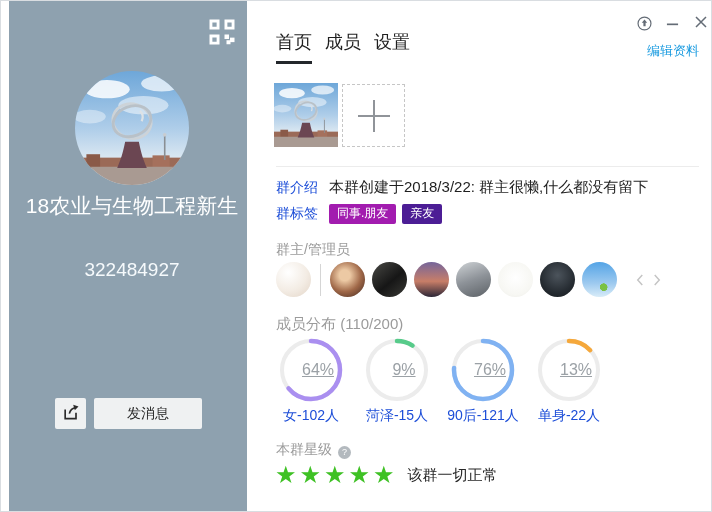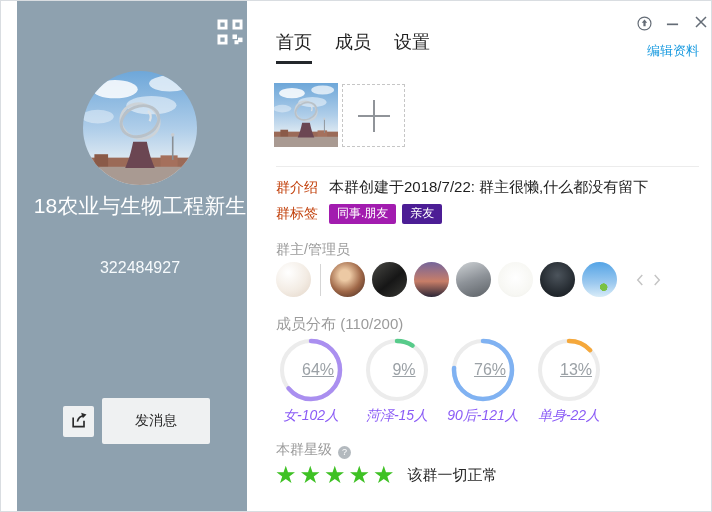--- a/index.html
+++ b/index.html
@@ -1,57 +1,57 @@
 <!DOCTYPE html>
 <html><head>
 <meta charset="utf-8">
 <style>
   html,body{margin:0;padding:0;background:#fff;}
   *{box-sizing:border-box;font-family:"Liberation Sans","DejaVu Sans",sans-serif;}
   .app{position:relative;width:712px;height:512px;background:#fff;overflow:hidden;border:1px solid #d9dde1;}
 
   
-  .sidebar{position:absolute;left:16px;top:0;width:246px;height:512px;}
+  .sidebar{position:absolute;left:8px;top:0;width:246px;height:512px;}
   .qr{position:absolute;right:18px;top:16px;width:30px;height:30px;cursor:pointer;}
   .group-avatar{position:absolute;left:66px;top:70px;width:114px;height:114px;border-radius:50%;overflow:hidden;}
   .group-avatar svg{display:block;width:114px;height:114px;}
   .group-name{position:absolute;left:12px;right:12px;top:189px;text-align:center;font-size:21px;line-height:31px;color:#ffffff;font-weight:400;}
-  .group-id{position:absolute;left:0;width:100%;top:258px;text-align:center;font-size:16px;color:#f6fafc;}
+  .group-id{position:absolute;left:0;width:100%;top:258px;text-align:center;font-size:19px;color:#f6fafc;}
   .actions{position:absolute;left:46px;top:397px;display:flex;gap:8px;align-items:center;}
   .share-btn{width:31px;height:31px;background:#eff1f2;border:none;border-radius:2px;display:flex;align-items:center;justify-content:center;cursor:pointer;padding:0;}
-  .send-btn{width:108px;height:46px;background:#eff1f2;border:none;border-radius:2px;font-size:14px;color:#262626;cursor:pointer;}
+  .send-btn{width:108px;height:31px;background:#eff1f2;border:none;border-radius:2px;font-size:14px;color:#262626;cursor:pointer;}
 
   
   .main{position:absolute;left:246px;top:0;width:466px;height:512px;background:#fff;}
   .win-controls{position:absolute;right:0;top:0;height:40px;width:120px;}
   .wc{position:absolute;cursor:pointer;display:flex;align-items:center;justify-content:center;}
   .wc-pin{right:60px;top:13px;width:18px;height:18px;}
   .wc-min{right:34px;top:13px;width:14px;height:18px;}
   .wc-close{right:5px;top:12px;width:15px;height:18px;}
 
-  .tabs{position:absolute;left:29px;top:29px;display:flex;gap:23px;}
+  .tabs{position:absolute;left:29px;top:29px;display:flex;gap:13px;}
   .tab{font-size:18px;color:#1f1f1f;padding-bottom:7px;cursor:pointer;border-bottom:3px solid transparent;}
   .tab.active{border-bottom-color:#23272b;}
   .edit-link{position:absolute;right:14px;top:41px;font-size:13px;cursor:pointer;}
 
   .photos{position:absolute;left:27px;top:82px;display:flex;gap:4px;align-items:flex-start;}
   .photo-thumb{width:64px;height:64px;overflow:hidden;cursor:pointer;}
   .photo-thumb svg{display:block;width:64px;height:64px;}
   .photo-add{width:63px;height:63px;margin-top:1px;border:1px dashed #c6c6c6;position:relative;cursor:pointer;background:#fff;}
   .plus{position:absolute;left:50%;top:50%;width:32px;height:32px;transform:translate(-50%,-50%);}
   .plus::before,.plus::after{content:"";position:absolute;background:#909499;}
   .plus::before{left:0;top:15px;width:32px;height:2px;}
   .plus::after{left:15px;top:0;width:2px;height:32px;}
 
   .divider{position:absolute;left:29px;right:14px;top:165px;height:1px;background:#ececec;}
 
   .info-row{position:absolute;left:29px;display:flex;align-items:center;}
   .row-intro{top:177px;}
   .row-tags{top:203px;}
-  .info-label{font-size:14px;color:#c2410c;flex:none;}
+  .info-label{font-size:14px;color:#1d4ed8;flex:none;}
   .info-value{font-size:15px;color:#1f1f1f;margin-left:11px;white-space:nowrap;}
   .tag{display:inline-block;margin-left:11px;padding:3px 8px 4px;border-radius:2px;color:#fff;font-size:12px;line-height:13px;cursor:pointer;}
   .tag + .tag{margin-left:6px;}
 
   .admins-label{position:absolute;left:29px;top:240px;font-size:14px;color:#9b9b9b;}
   .avatar-row{position:absolute;left:29px;top:261px;display:flex;align-items:center;gap:7px;}
   .member-avatar{width:35px;height:35px;border-radius:50%;flex:none;cursor:pointer;}
   .avatar-divider{width:1px;height:32px;background:#d5d5d5;flex:none;margin:0 2px;}
   .av-0{background:radial-gradient(circle at 35% 30%,#ffffff 0%,#f3ece4 55%,#e2d4c6 100%);}
   .av-1{background:radial-gradient(circle at 42% 38%,#ecc9a4 18%,#a06848 55%,#3c241c 100%);}
@@ -62,21 +62,21 @@
   .av-6{background:radial-gradient(circle at 50% 38%,#4c545c 0%,#262c32 60%,#14181c 100%);}
   .av-7{background:radial-gradient(circle at 62% 72%,#7ac143 0%,#7ac143 11%,rgba(0,0,0,0) 12%),linear-gradient(180deg,#54a4e6 0%,#9cc9ef 60%,#d8ecf8 100%);}
   .scroll-arrows{display:flex;align-items:center;gap:7px;margin-left:11px;}
   .scroll-arrow{cursor:pointer;display:flex;align-items:center;}
 
   .dist-header{position:absolute;left:29px;top:314px;font-size:15px;color:#9b9b9b;}
   .rings-row{position:absolute;left:21px;top:337px;display:flex;}
   .ring-col{width:86px;display:flex;flex-direction:column;align-items:center;}
   .ring-wrap{position:relative;width:64px;height:64px;}
   .ring-pct{position:absolute;left:7px;top:0;width:64px;height:64px;display:flex;align-items:center;justify-content:center;font-size:16px;color:#9ba1a6;text-decoration:underline;}
-  .ring-label{margin-top:5px;font-size:14px;color:#8b5cf6;white-space:nowrap;font-style:italic;}
+  .ring-label{margin-top:5px;font-size:14px;color:#1d4ed8;white-space:nowrap;}
 
   .rating-row{position:absolute;left:29px;top:440px;display:flex;align-items:flex-end;}
   .rating-label{font-size:14px;color:#9b9b9b;}
   .help-icon{width:13px;height:13px;margin-left:6px;border-radius:50%;background:#b3b9be;color:#fff;font-size:9px;line-height:13px;text-align:center;cursor:pointer;}
   .stars-row{position:absolute;left:28px;top:461px;display:flex;align-items:center;}
   .star{font-size:24px;line-height:26px;margin-right:3px;}
   .rating-status{margin-left:10px;font-size:15px;color:#262626;}
   .hidden-defs{position:absolute;width:0;height:0;overflow:hidden;}
 </style>
 </head>
@@ -183,21 +183,21 @@
       </div>
       <div class="photo-add">
         <div class="plus"></div>
       </div>
     </div>
 
     <div class="divider"></div>
 
     <div class="info-row row-intro">
       <span class="info-label">群介绍</span>
-      <span class="info-value">本群创建于2018/7/22:  群主很懒,什么都没有留下</span>
+      <span class="info-value">本群创建于2018/3/22:  群主很懒,什么都没有留下</span>
     </div>
 
     <div class="info-row row-tags">
       <span class="info-label">群标签</span>
       <span class="tag" style="background: #a21caf;">同事.朋友</span>
       <span class="tag" style="background: #4c1d95;">亲友</span>
     </div>
 
     <div class="admins-label">群主/管理员</div>
     <div class="avatar-row" id="avatar-row">

